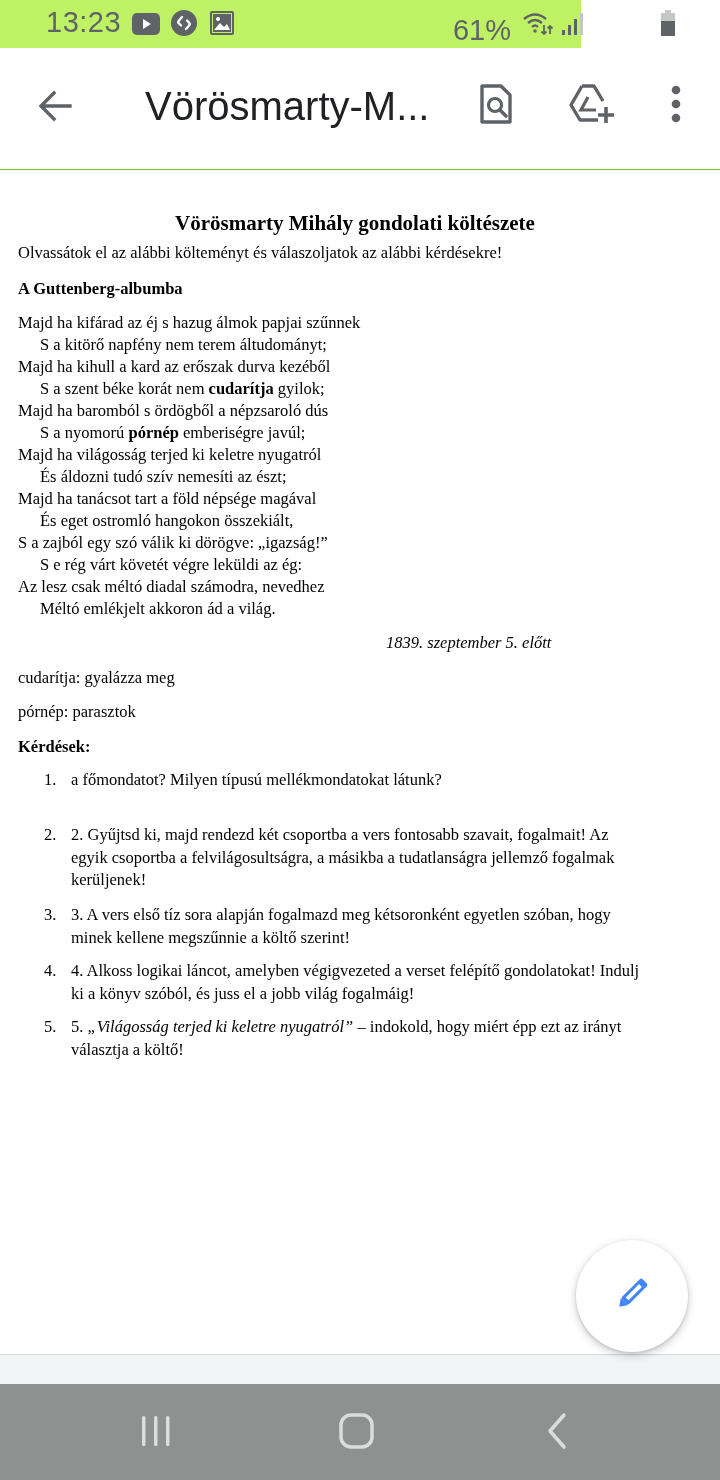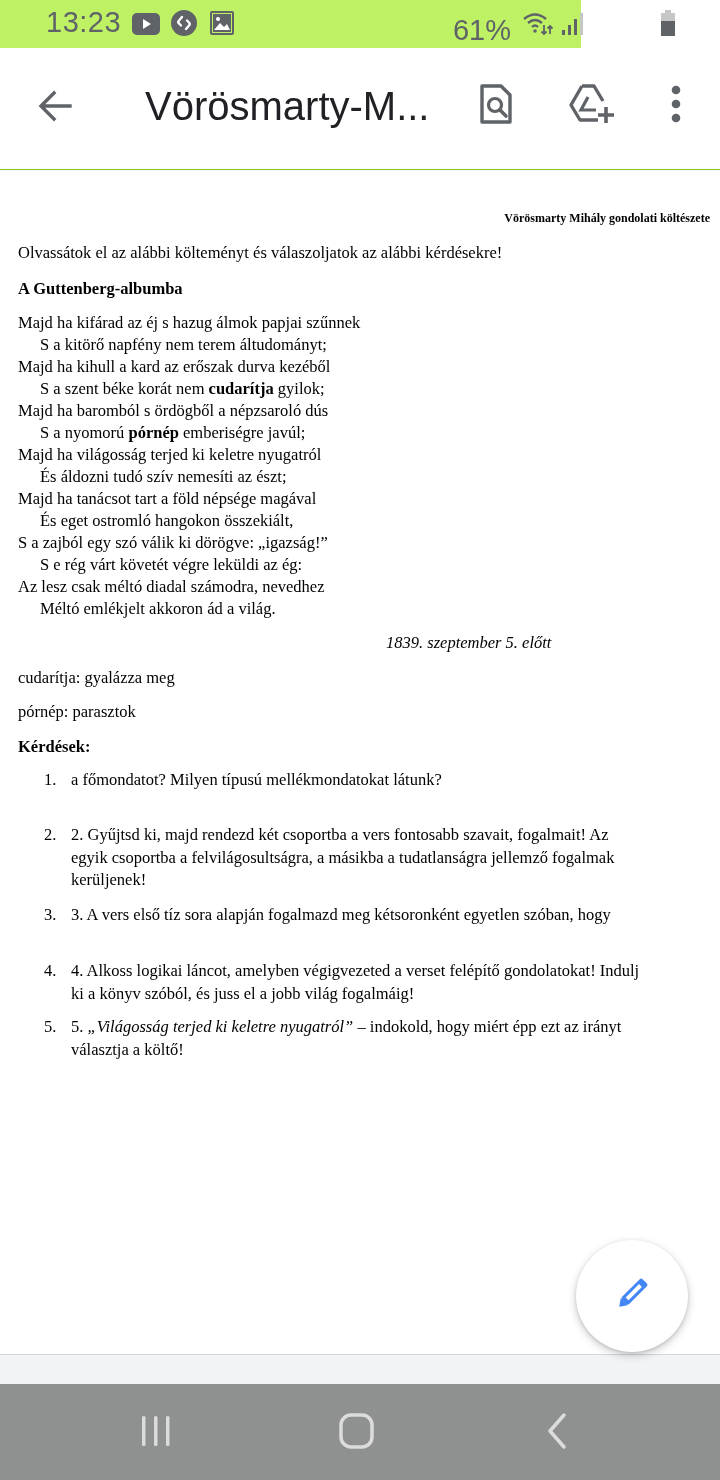--- a/index.html
+++ b/index.html
@@ -13,21 +13,21 @@
   .status-right-text { position: absolute; right: 70px; top: 14px; font-size: 29px; color: #5f6368; }
 
   
   .app-bar { position: absolute; top: 48px; left: 0; width: 720px; height: 122px; background: #fff; border-bottom: 1px solid #84cc16; box-shadow: 0 1px 2px rgba(0,0,0,0.06); }
   .back-btn { position: absolute; left: 34px; top: 36px; width: 44px; height: 44px; cursor: pointer; }
   .app-title { position: absolute; left: 145px; top: 36px; font-size: 40px; color: #202124; font-family: "Liberation Sans", sans-serif; white-space: nowrap; }
   .hdr-btn { position: absolute; top: 30px; width: 52px; height: 56px; cursor: pointer; display: flex; align-items: center; justify-content: center; }
 
   
   .doc { position: absolute; top: 171px; left: 0; width: 720px; height: 1183px; background: #fff; font-family: "Liberation Serif", serif; color: #000; font-size: 16.5px; }
-  .doc-title { position: absolute; top: 40px; left: 0; width: 710px; text-align: right; font-weight: bold; font-size: 12px; }
+  .doc-title { position: absolute; top: 40px; left: 0; width: 710px; text-align: center; font-weight: bold; font-size: 21px; }
   .p { position: absolute; left: 18px; white-space: nowrap; }
   .bold { font-weight: bold; }
   .poem-line { position: absolute; white-space: nowrap; }
   .poem-line.ind { left: 40px; }
   .poem-line.noind { left: 18px; }
   .date { position: absolute; left: 386px; top: 462px; font-style: italic; }
   .q-item { position: absolute; left: 44px; width: 650px; line-height: 22.5px; }
   .q-num { position: absolute; left: 0; top: 0; }
   .q-text { display: block; margin-left: 27px; }
   .link { color: #1a5fb4; text-decoration: underline; font-style: italic; cursor: pointer; }
@@ -175,20 +175,21 @@
   <div class="q-item" style="top:653px;">
     <span class="q-num">2.</span>
     <span class="q-text">2. Gyűjtsd ki, majd rendezd két csoportba a vers fontosabb szavait, fogalmait! Az</span>
     <span class="q-text">egyik csoportba a felvilágosultságra, a másikba a tudatlanságra jellemző fogalmak</span>
     <span class="q-text">kerüljenek!</span>
   </div>
 
   <div class="q-item" style="top:733px;">
     <span class="q-num">3.</span>
     <span class="q-text">3. A vers első tíz sora alapján fogalmazd meg kétsoronként egyetlen szóban, hogy</span>
+    <span class="q-text">minek kellene megszűnnie a költő szerint!</span>
   </div>
 
   <div class="q-item" style="top:789px;">
     <span class="q-num">4.</span>
     <span class="q-text">4. Alkoss logikai láncot, amelyben végigvezeted a verset felépítő gondolatokat! Indulj</span>
     <span class="q-text">ki a könyv szóból, és juss el a jobb világ fogalmáig!</span>
   </div>
 
   <div class="q-item" style="top:845px;">
     <span class="q-num">5.</span>

